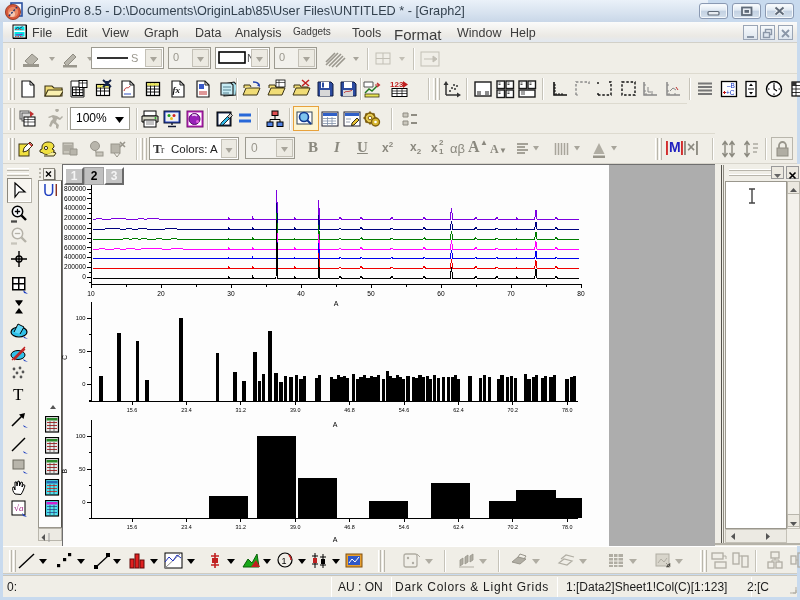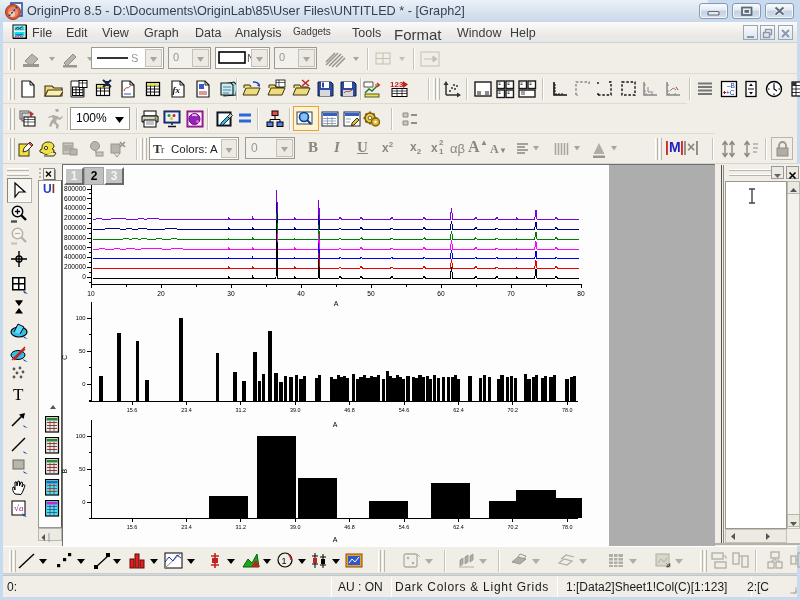--- a/index.html
+++ b/index.html
@@ -558,21 +558,21 @@
       </div>
       <div class="abs" style="left:33px;top:0;width:26px;height:382px;background:#f0eee7">
         <span class="abs" style="left:3px;top:4px;width:2px;height:10px;border-left:2px dotted #b9b6ac"></span>
         <svg class="abs" style="left:7px;top:4px" width="13" height="13" viewBox="0 0 13 13">
           <rect x="0.5" y="0.5" width="11" height="11" fill="#f4f2ec" stroke="#8f8c82"></rect>
           <rect x="11.5" y="1.5" width="1" height="11" fill="#55534c"></rect>
           <rect x="1.5" y="11.5" width="11" height="1" fill="#55534c"></rect>
           <path d="M3,3.5 l5,5 m0,-5 l-5,5" stroke="#000" stroke-width="1.4"></path>
         </svg>
         <div class="abs" style="left:2px;top:16px;width:24px;height:348px;background:#fdfdfd;border:1px solid #9a978d;border-right:1px solid #55534c"></div>
-        <span class="abs" style="left:7px;top:18px;font-size:12px;font-weight:bold;color:#2040c0">U<span style="color:#8a3020">l</span></span>
+        <span class="abs" style="left:7px;top:18px;font-size:16px;font-weight:normal;color:#2040c0">U<span style="color:#8a3020">l</span></span>
         <svg class="abs" style="left:13px;top:240px" width="8" height="6" viewBox="0 0 8 6">
           <path d="M4,1 l3,4 h-6 z" fill="#555"></path>
         </svg>
         <svg class="abs" style="left:9px;top:252px" width="15" height="17" viewBox="0 0 15 17">
           <rect x="0.5" y="0.5" width="13" height="15.5" fill="#e8e8e8" stroke="#000" stroke-width="1.2"></rect>
           <rect x="1.5" y="2" width="11" height="2.5" fill="#2a8a2a"></rect>
           <path d="M2,6.5 h10 M2,9.5 h10 M2,12.5 h10" stroke="#b03030" stroke-width="1.1"></path>
           <path d="M5,5 v10 M9,5 v10" stroke="#404040" stroke-width="0.7"></path>
         </svg>
         <svg class="abs" style="left:9px;top:273px" width="15" height="17" viewBox="0 0 15 17">

